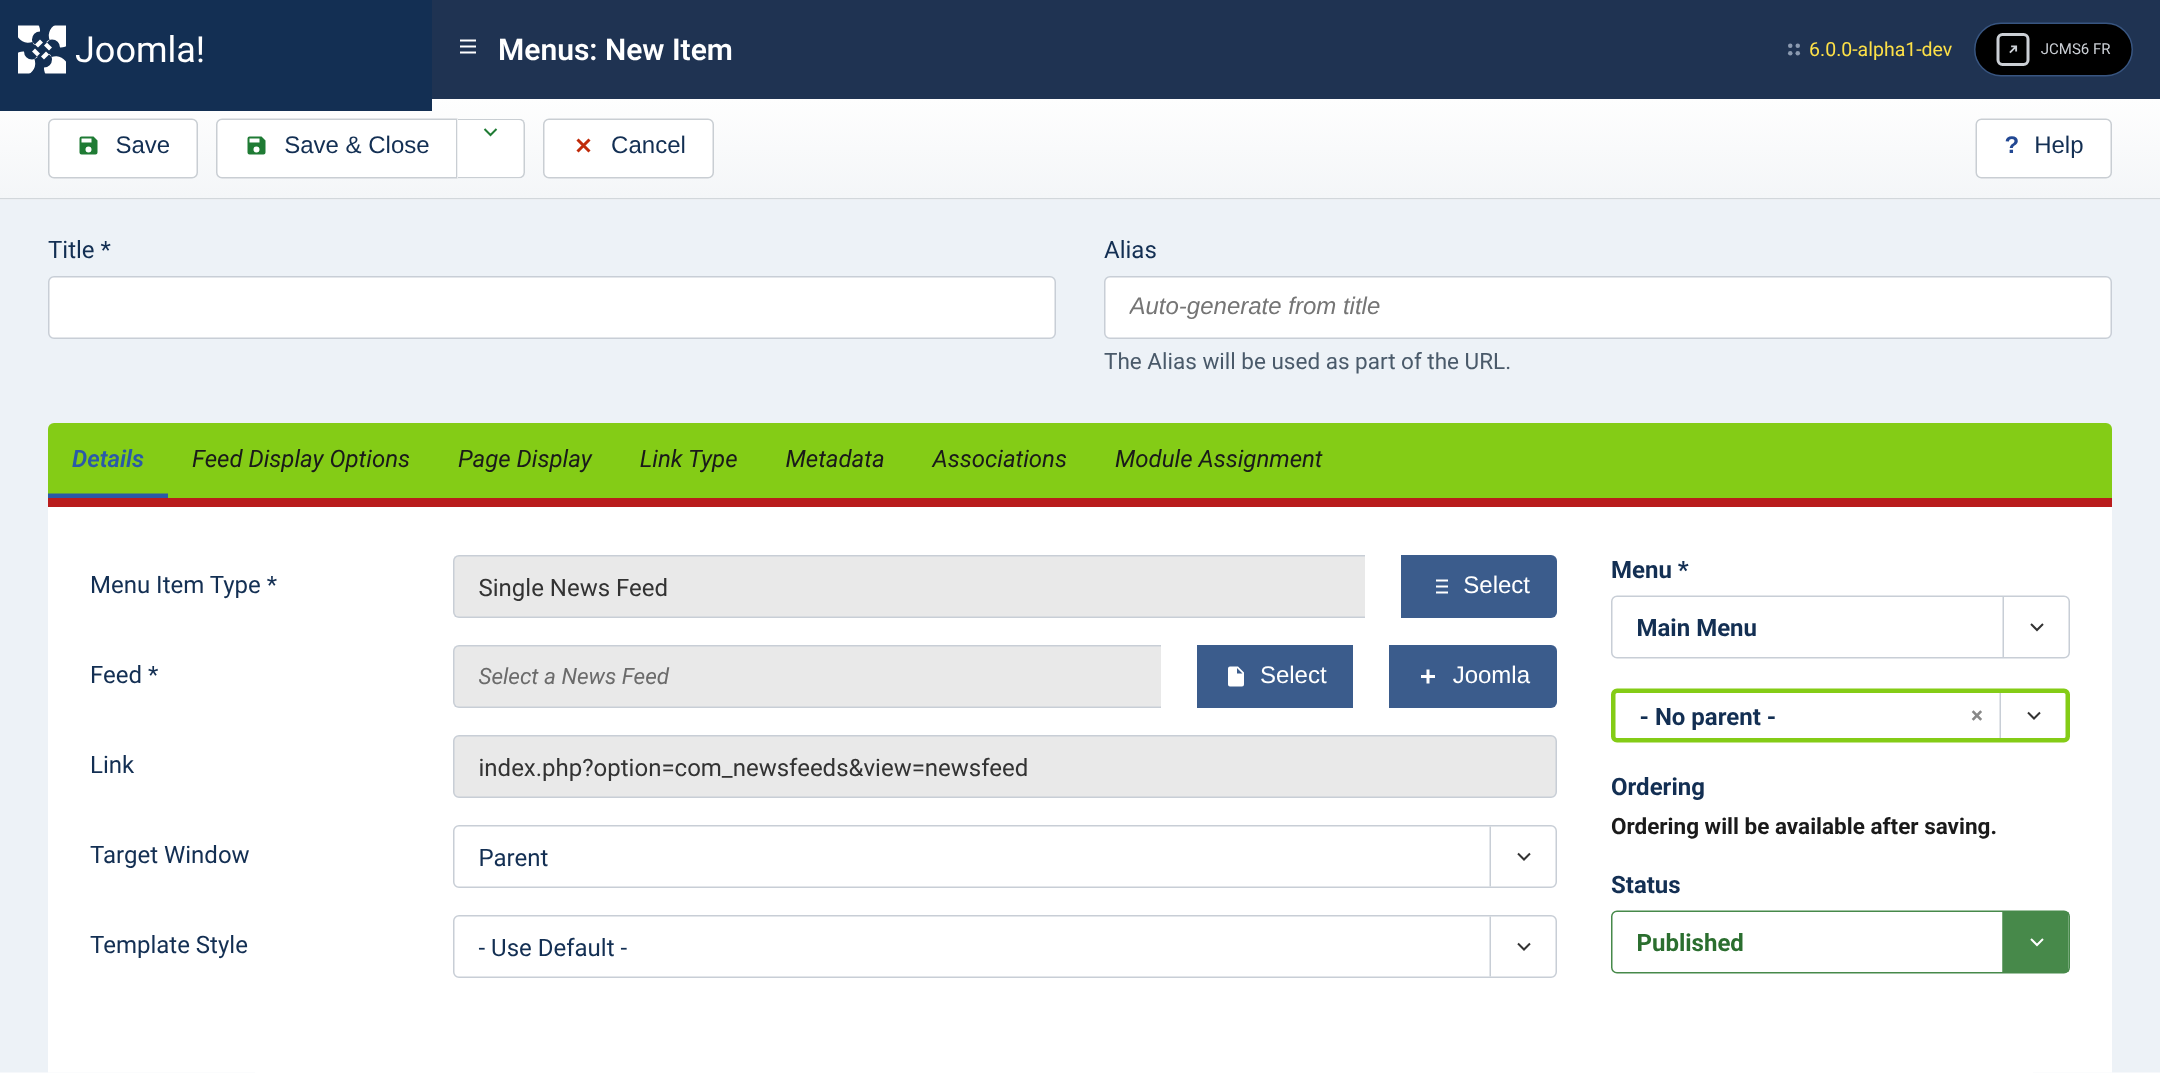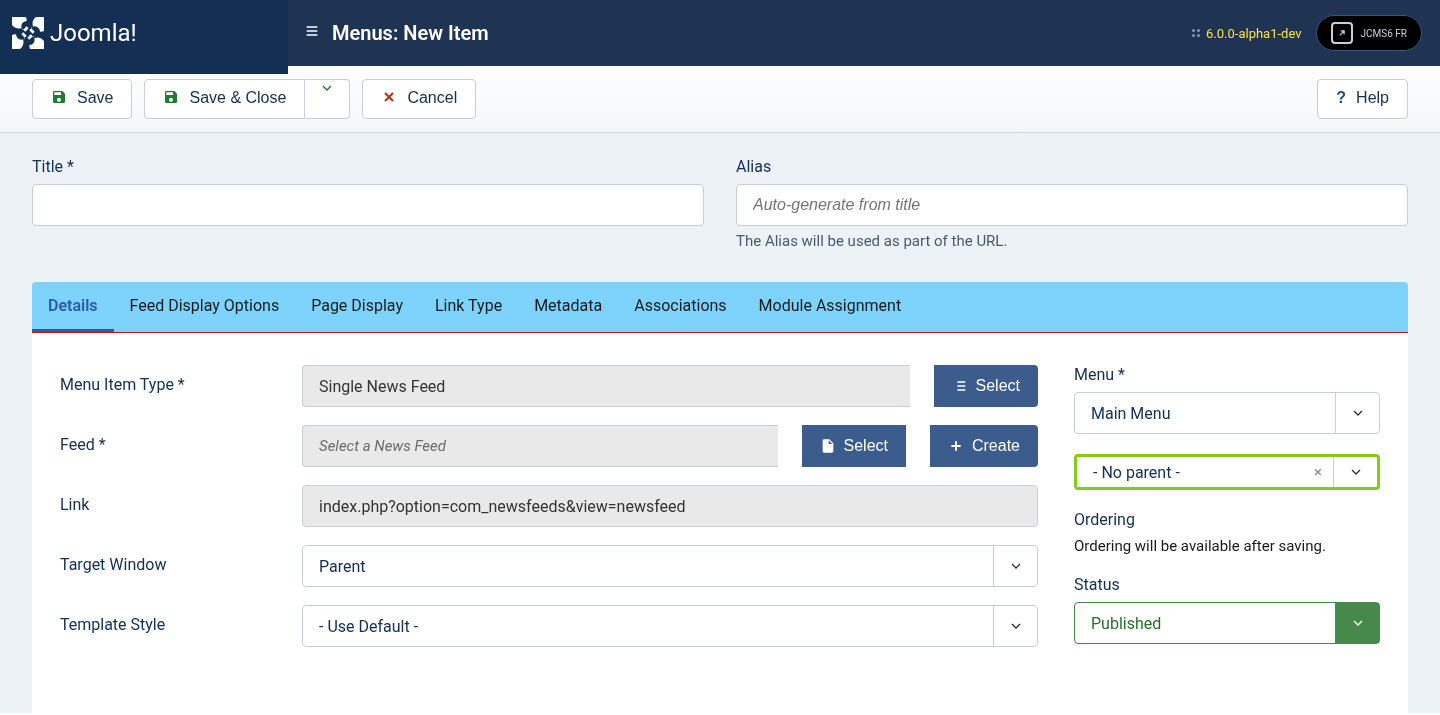--- a/index.html
+++ b/index.html
@@ -120,23 +120,24 @@
   display: flex;
   align-items: center;
 }
 .readonly.placeholder { color: #6b6b6b; font-style: italic; font-size: 15px; }
 .hint { font-size: 15px; color: #4a5a6a; margin-top: 6px; }
 
 
 .tabs {
   display: flex;
   margin-top: 32px;
-  border-bottom: 1px solid #b91c1c;
-  background: #7dd3fc;
+  border-bottom: 6px solid #b91c1c;
+  background: #84cc16;
   border-radius: 4px 4px 0 0;
+  font-style: italic;
 }
 .tab {
   padding: 14px 16px;
   font-size: 16px;
   color: #1a1a1a;
   cursor: pointer;
   border-bottom: 3px solid transparent;
 }
 .tab.active { color: #2a5aa8; border-bottom-color: #2a5aa8; font-weight: 600; }
 
@@ -198,21 +199,21 @@
   border-left: 1px solid #c8ced6;
   display: flex;
   align-items: center;
   justify-content: center;
   color: #333;
 }
 .select-green { border-color: #47894a; }
 .select-green .sel-text { color: #2b6e2f; }
 .select-green .select-caret { background: #47894a; border-left-color: #47894a; color: #fff; }
 
-.side-group { margin-bottom: 20px; }
+.side-group { margin-bottom: 20px; font-weight: bold; }
 .side-group .label { margin-bottom: 8px; }
 
 .clearable {
   display: flex; align-items: center; height: 36px;
   border: 3px solid #84cc16; border-radius: 4px; background: #fff;
 }
 .clearable .sel-text { flex: 1; padding: 0 16px; }
 .clearable .clr { width: 30px; text-align: center; color: #888; font-size: 15px; cursor: pointer; }
 .clearable .select-caret { border-left: 1px solid #c8ced6; }
 
@@ -348,21 +349,21 @@
             <button class="ig-btn">
               <svg class="icon" viewBox="0 0 24 24" fill="#fff">
                   <path d="M14 2H6a2 2 0 0 0-2 2v16a2 2 0 0 0 2 2h12a2 2 0 0 0 2-2V8l-6-6zM13 9V3.5L18.5 9H13z"></path>
                 </svg>
               <span>Select</span>
             </button>
             <button class="ig-btn">
               <svg class="icon" viewBox="0 0 24 24" fill="none" stroke="#fff" stroke-width="3">
                   <path d="M12 5v14M5 12h14"></path>
                 </svg>
-              <span>Create</span>
+              <span>Joomla</span>
             </button>
           </div>
         </div>
       </div>
 
       <div class="form-row">
         <div class="flabel">Link</div>
         <div class="fcontrol">
           <div class="readonly">index.php?option=com_newsfeeds&amp;view=newsfeed</div>
         </div>

